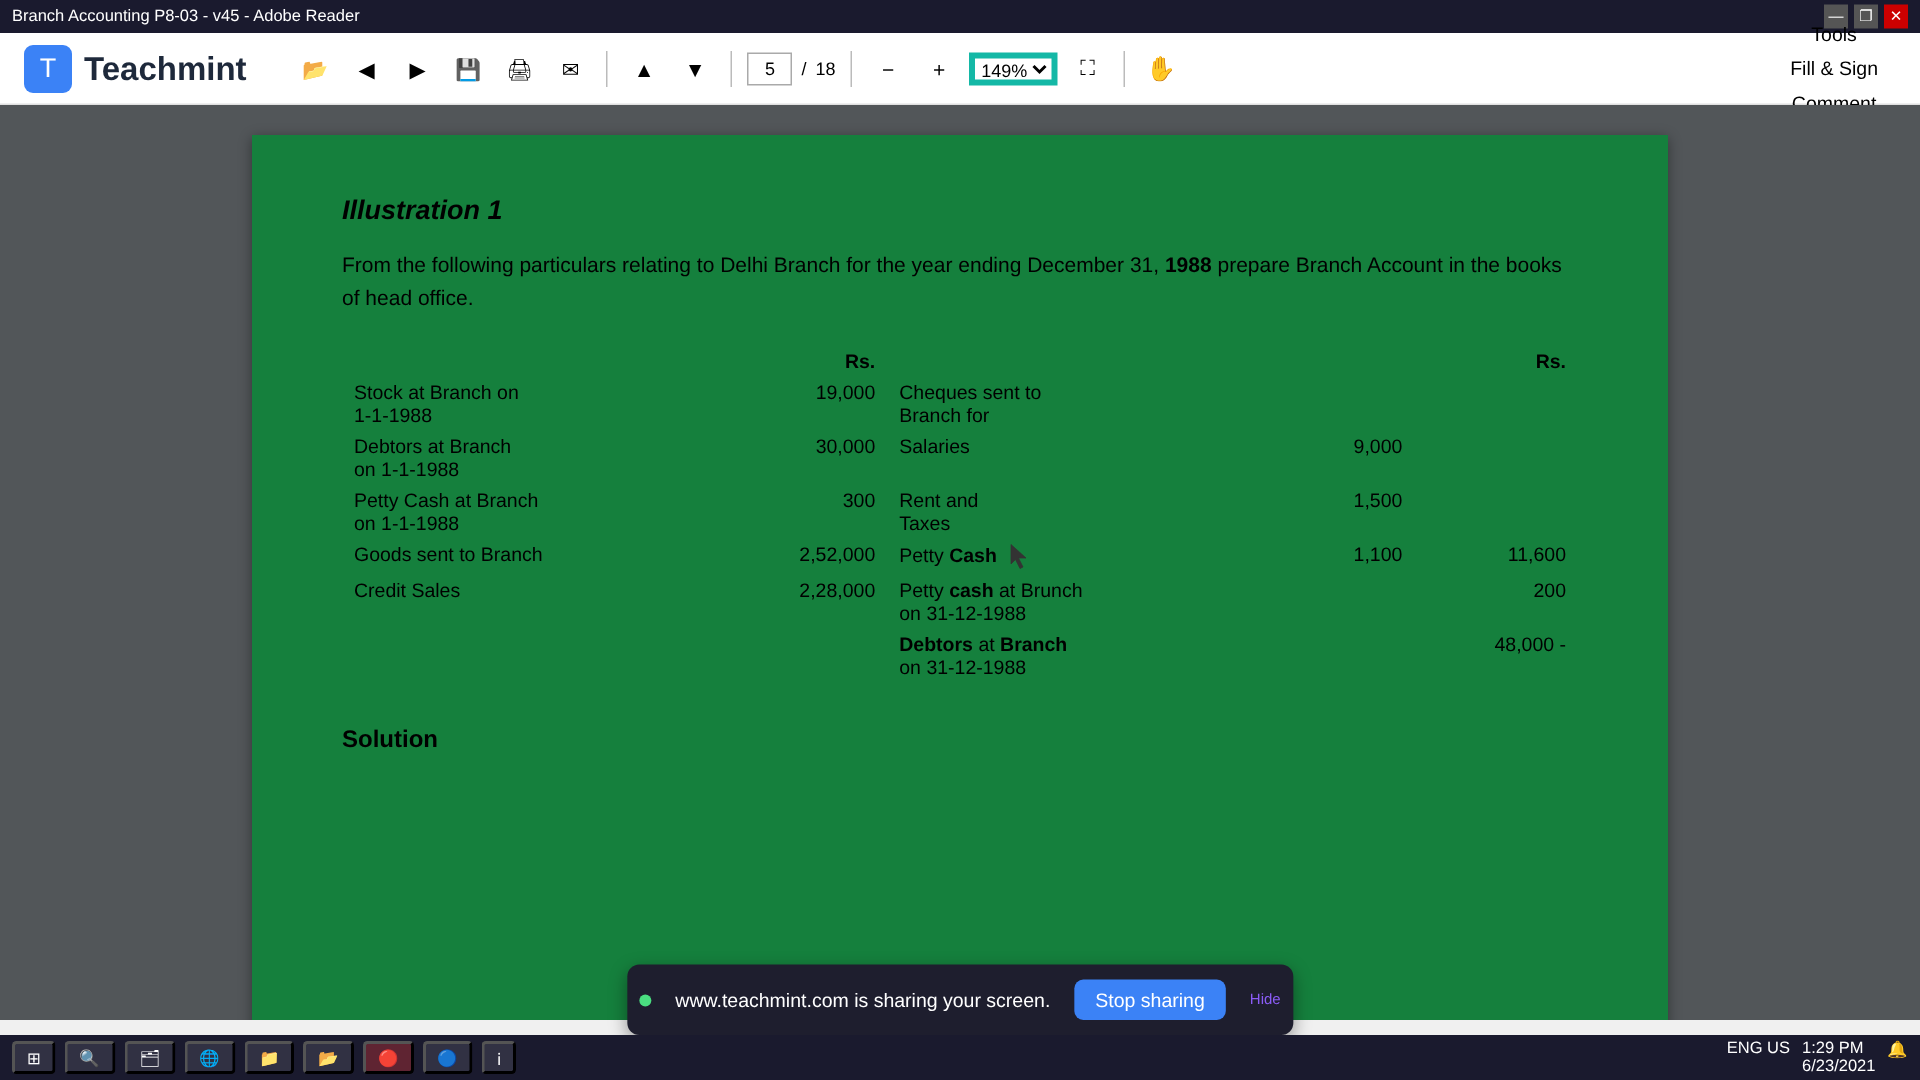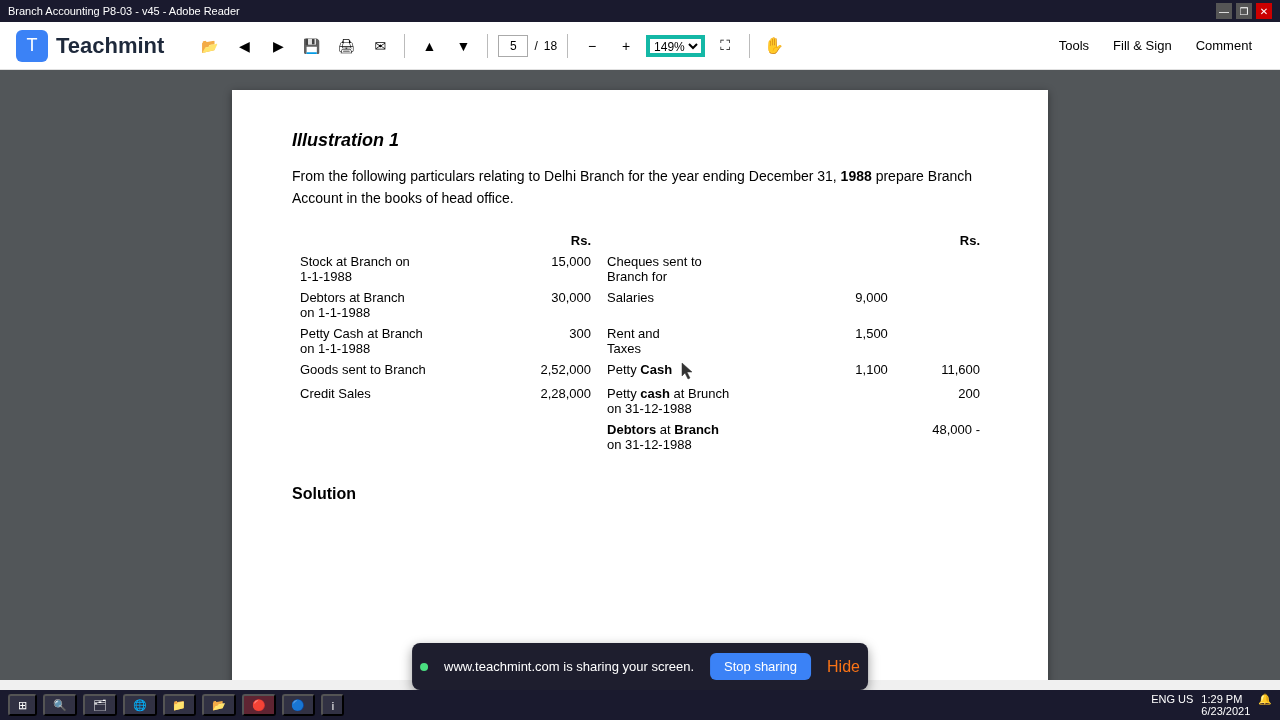--- a/index.html
+++ b/index.html
@@ -92,22 +92,22 @@
     .pdf-area {
       background: #525659;
       height: calc(720px - 22px - 40px - 48px);
       overflow-y: auto;
       display: flex;
       justify-content: center;
       padding: 20px;
       position: relative;
     }
     .pdf-page {
-      background: #ffffff;
-      width: 816px;
+      background: #15803d;
+      width: 944px;
       min-height: 600px;
       padding: 40px 60px;
       box-shadow: 0 2px 8px rgba(0,0,0,0.4);
       position: relative;
     }
 
     
     .illustration-title {
       font-size: 18px;
       font-weight: bold;
@@ -165,23 +165,23 @@
       color: #ffffff;
       border: none;
       border-radius: 6px;
       padding: 6px 14px;
       font-size: 13px;
       cursor: pointer;
       font-weight: 500;
     }
     .hide-btn {
       background: transparent;
-      color: #f97316;
+      color: #8b5cf6;
       border: none;
-      font-size: 16px;
+      font-size: 10px;
       cursor: pointer;
     }
 
     
     .taskbar {
       position: fixed;
       bottom: 0;
       left: 0;
       width: 1280px;
       height: 30px;
@@ -248,21 +248,21 @@
     <button class="toolbar-btn">+</button>
     <select class="zoom-select">
       <option>149%</option>
       <option>100%</option>
       <option>75%</option>
     </select>
     <button class="toolbar-btn">⛶</button>
     <div class="toolbar-sep"></div>
     <button class="toolbar-btn" style="font-size:16px;">✋</button>
   </div>
-  <div style="margin-left:auto; display:flex; gap:0;">
+  <div style="margin-left:auto; display:flex; gap:0;flex-direction:column;">
     <button class="menu-item" style="font-size:13px;background:transparent;border:none;cursor:pointer;padding:4px 12px;">Tools</button>
     <button class="menu-item" style="font-size:13px;background:transparent;border:none;cursor:pointer;padding:4px 12px;">Fill &amp; Sign</button>
     <button class="menu-item" style="font-size:13px;background:transparent;border:none;cursor:pointer;padding:4px 12px;">Comment</button>
   </div>
 </div>
 
 <div class="pdf-area">
   <div class="pdf-page">
 
     <div class="illustration-title">Illustration 1</div>
@@ -278,21 +278,21 @@
           <td class="amt-col rs-header">Rs.</td>
           <td class="label-col2"></td>
           <td class="amt-col2"></td>
           <td class="amt-col3 rs-header">Rs.</td>
         </tr>
       </thead>
       <tbody>
 
         <tr>
           <td>Stock at Branch on<br>1-1-1988</td>
-          <td class="amount">15,000</td>
+          <td class="amount">19,000</td>
           <td>Cheques sent to<br>Branch for</td>
           <td></td>
           <td></td>
         </tr>
 
         <tr>
           <td>Debtors at Branch<br>on 1-1-1988</td>
           <td class="amount">30,000</td>
           <td>Salaries</td>
           <td class="amount">9,000</td>

